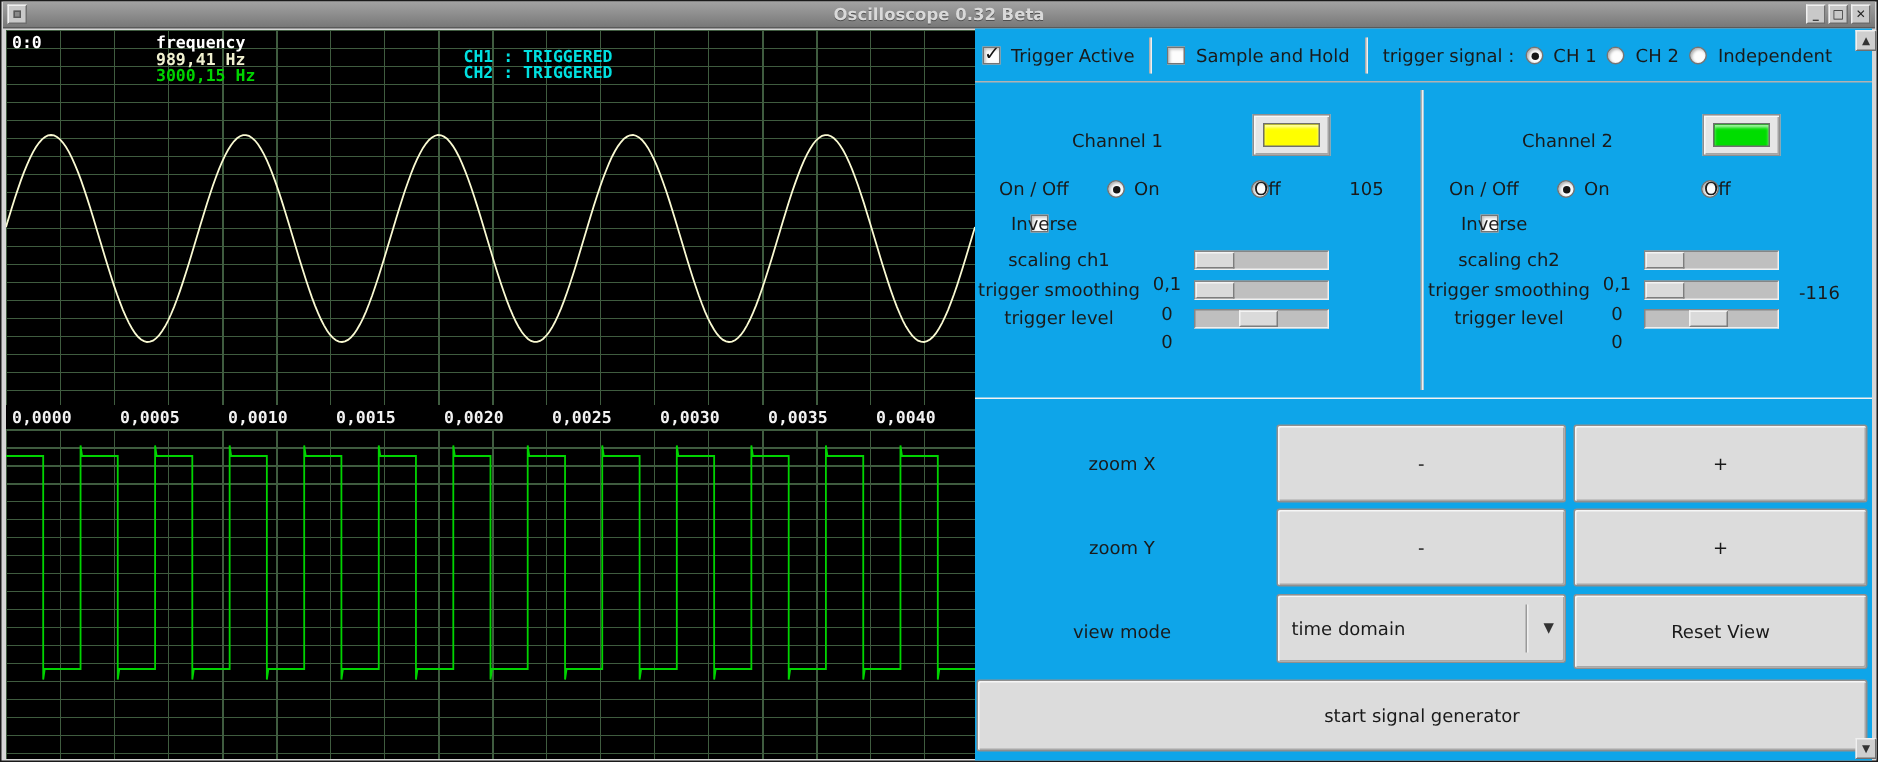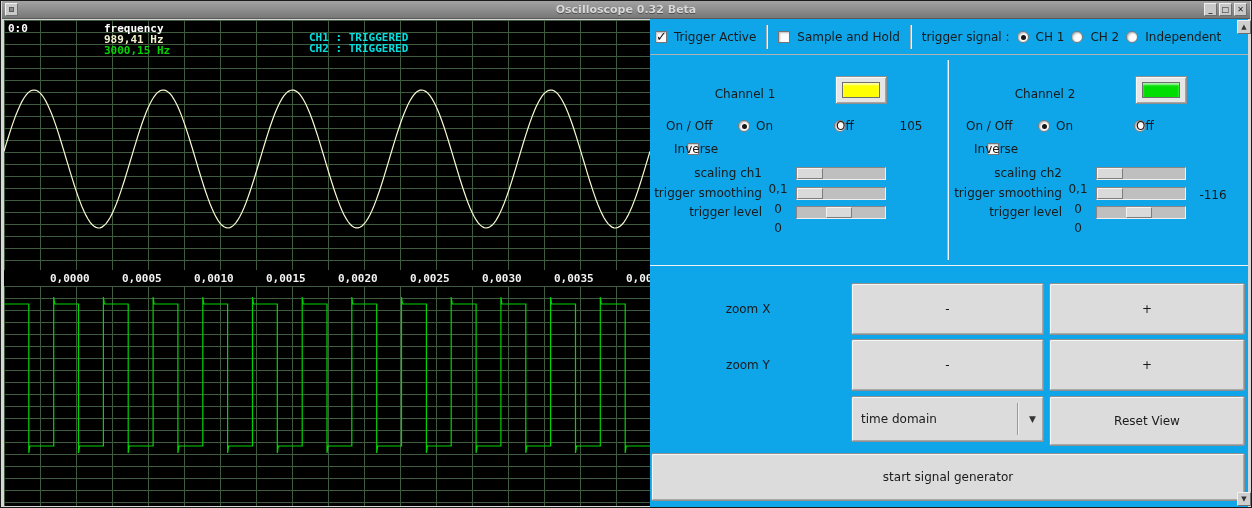--- a/index.html
+++ b/index.html
@@ -27,38 +27,38 @@
   .scope{position:absolute;left:3px;top:19px;width:646px;height:486px;background:#bef264;overflow:hidden;}
   .plot{position:absolute;left:0;width:646px;background:#000;overflow:hidden;
     background-image:
       repeating-linear-gradient(to bottom, var(--grid) 0 1px, transparent 1px 12px),
       repeating-linear-gradient(to right,  var(--grid) 0 1px, transparent 1px 36px);}
   .plot1{top:0;height:250px;}
   .plot2{top:266px;height:220px;}
   .plot svg{position:absolute;left:0;top:0;}
   .axis{position:absolute;left:0;top:250px;width:646px;height:16px;background:#000;overflow:hidden;}
   .axis span{position:absolute;top:2px;color:#f2f2f2;
-    font:bold 11px "DejaVu Sans Mono","Liberation Mono",monospace;white-space:pre;margin-left:42px;}
+    font:bold 11px "DejaVu Sans Mono","Liberation Mono",monospace;white-space:pre;}
   .stext{position:absolute;font:bold 11px "DejaVu Sans Mono","Liberation Mono",monospace;white-space:pre;}
   
   .panel{position:absolute;left:649px;top:18px;width:598px;height:489px;background:#0ea5e9;}
   .trigbar{position:absolute;left:0;top:0;width:598px;height:36px;display:flex;
     align-items:center;gap:7px;padding-left:5px;border-bottom:1px solid #b2b2b2;}
   .vsep-sm{width:2px;height:24px;background:#aeaeae;border-right:1px solid #f0f0f0;margin:0 3px;}
   .channels{position:absolute;left:0;top:37px;width:598px;height:209px;}
   .chan{position:absolute;top:0;width:297px;height:209px;}
   .chan.c1{left:0;} .chan.c2{left:300px;}
   .vsep-big{position:absolute;left:297px;top:4px;width:2px;height:200px;
     background:#aeaeae;border-right:1px solid #f0f0f0;}
   .abs{position:absolute;}
   .colorbtn{position:absolute;left:185px;top:20px;width:52px;height:28px;background:#e6e6e6;
     border:1px solid #8f8f8f;box-shadow:inset 1px 1px 0 #f8f8f8, inset -1px -1px 0 #a5a5a5;}
   .swatch{position:absolute;left:6px;top:5px;right:6px;bottom:5px;border:1px solid #6f6f6f;
     box-shadow:inset 0 2px 2px rgba(255,255,255,.65);}
-  .row-label{position:absolute;left:0;width:112px;text-align:right;}
+  .row-label{position:absolute;left:0;width:112px;text-align:center;}
   .row-value{position:absolute;left:114px;width:28px;text-align:center;margin-top:16px;}
   .slider{position:absolute;left:146px;width:90px;height:13px;background:#bfbfbf;
     border:1px solid;border-color:#868686 #f0f0f0 #f0f0f0 #868686;}
   .handle{position:absolute;top:0;width:26px;height:11px;background:#dadada;
     border:1px solid;border-color:#f4f4f4 #7d7d7d #7d7d7d #f4f4f4;}
   .h-left{left:0;} .h-mid{left:29px;}
   
   .cb{display:inline-block;width:12px;height:12px;background:#fdfdfd;border:1px solid #757575;
     box-shadow:inset 1px 1px 2px rgba(0,0,0,.25);position:relative;flex:none;}
   .cb.on::after{content:"✓";position:absolute;left:0;top:-3px;font-size:13px;font-weight:bold;color:#101010;}
@@ -219,20 +219,21 @@
 
     <div class="bottom">
       <div class="abs" style="left:0;top:36px;width:196px;text-align:center;">zoom X</div>
       <div class="btn" style="left:201px;top:17px;width:193px;height:52px;">-</div>
       <div class="btn" style="left:399px;top:17px;width:196px;height:52px;">+</div>
 
       <div class="abs" style="left:0;top:92px;width:196px;text-align:center;">zoom Y</div>
       <div class="btn" style="left:201px;top:73px;width:193px;height:52px;">-</div>
       <div class="btn" style="left:399px;top:73px;width:196px;height:52px;">+</div>
 
+      <div class="abs" style="left:0;top:148px;width:196px;text-align:center;">view mode</div>
       <div class="btn combo" style="left:201px;top:130px;width:193px;height:46px;">
         <span>time domain</span>
         <span class="combo-sep"></span>
         <span class="combo-arrow">▼</span>
       </div>
       <div class="btn" style="left:1px;top:187px;width:594px;height:48px;">start signal generator</div>
 
       <div class="btn" style="left:399px;top:130px;width:196px;height:50px;">Reset View</div>
     </div>
   </div>

